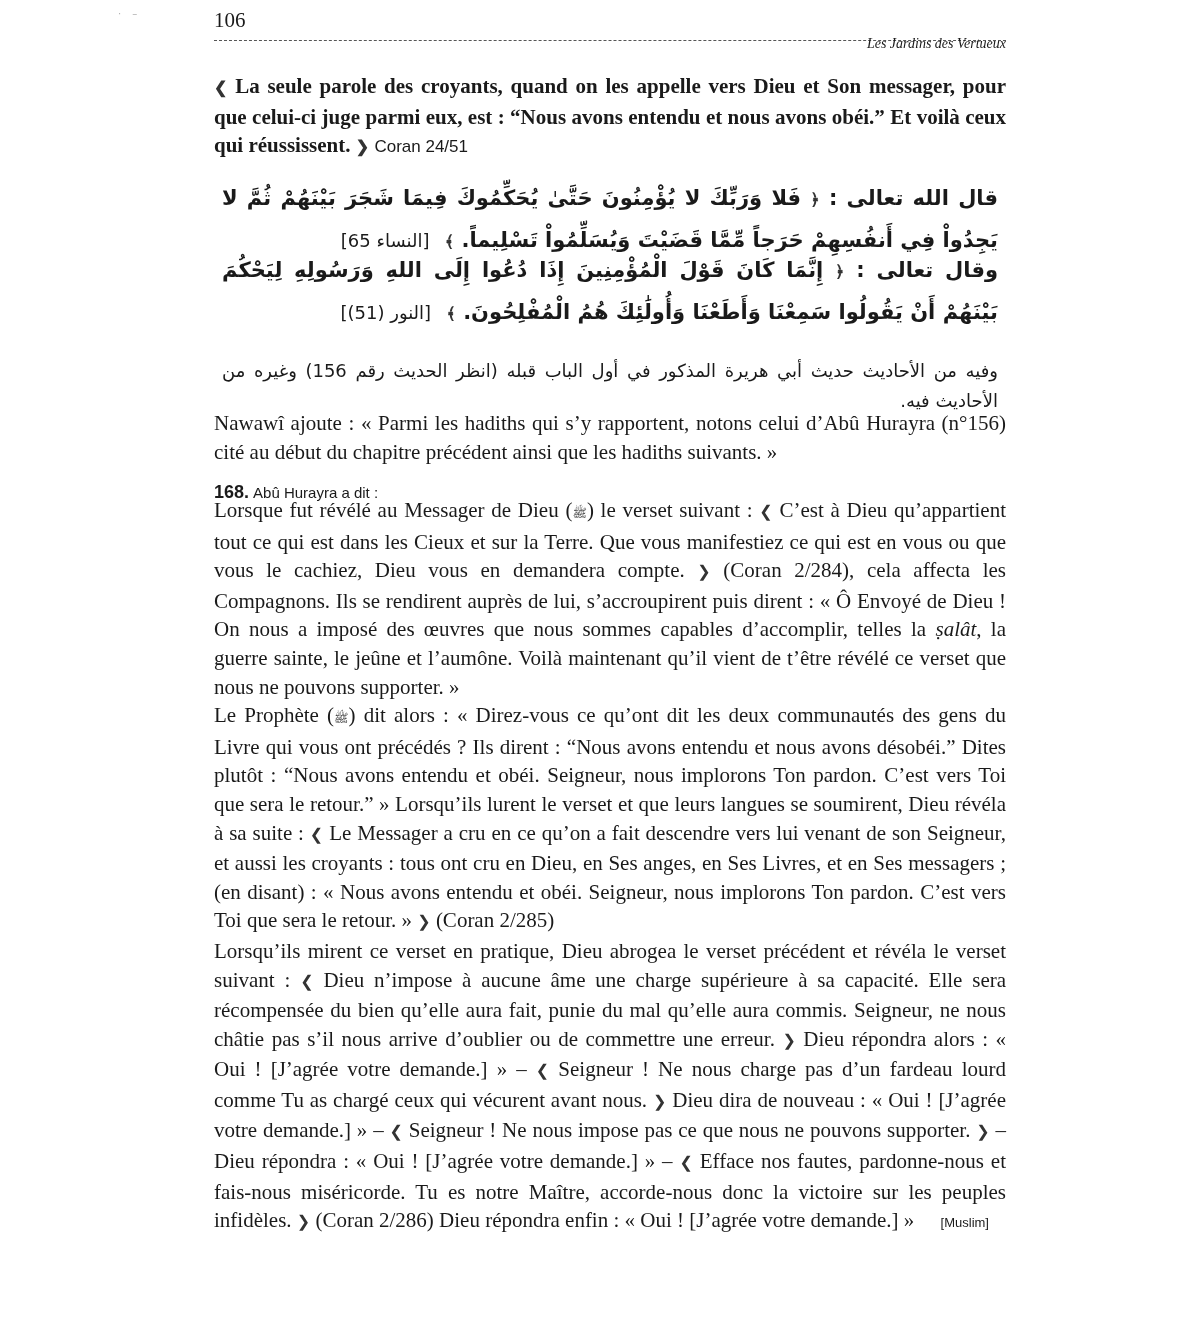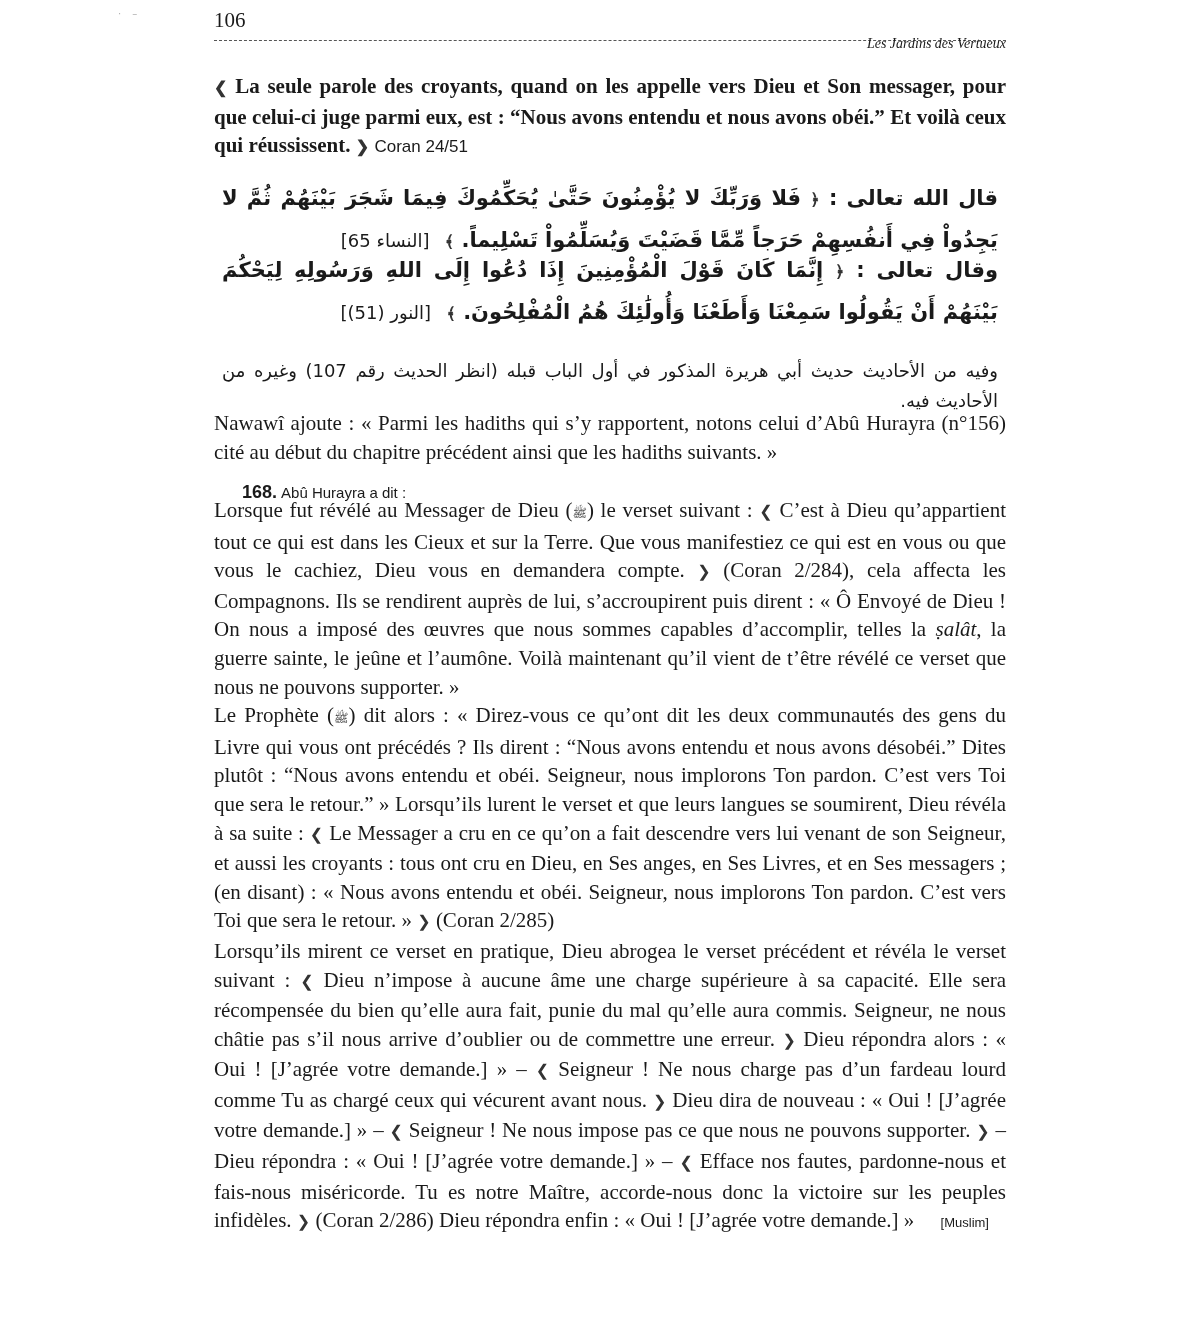--- a/index.html
+++ b/index.html
@@ -17,21 +17,21 @@
   .num-bold { font-family: "Liberation Sans", sans-serif; font-weight: bold; font-size: 18px; }
   .bracket { font-family: "DejaVu Serif", serif; font-size: 16px; color: #333; }
   .ref { font-family: Liberation Sans, sans-serif; font-weight: normal; font-size: 17px; }
   .seal { font-family: "DejaVu Sans", sans-serif; font-size: 12px; }
   .block { position: absolute; left: 0; width: 792px; }
   #quote-block { top: 72px; }
   #ar-verse-1 { top: 170px; }
   #ar-verse-2 { top: 242px; }
   #ar-note { top: 348px; }
   #nawawi-note { top: 409px; }
-  #hadith-heading { top: 482px; margin-left: 28px; }
+  #hadith-heading { top: 482px; }
   #hadith-body { top: 496px; }
   .stamp { font-family: "Liberation Sans", sans-serif; font-size: 13px; padding-left: 21px; }
 </style>
 </head>
 <body>
 
 <div class="corner-mark">· –</div>
 
 <div class="page">
 
@@ -63,21 +63,21 @@
     <p class="ar">
       <span>وقال تعالى :</span>
       <span class="bracket">﴿</span>
       <span>إِنَّمَا كَانَ قَوْلَ الْمُؤْمِنِينَ إِذَا دُعُوا إِلَى اللهِ وَرَسُولِهِ لِيَحْكُمَ بَيْنَهُمْ أَنْ يَقُولُوا سَمِعْنَا وَأَطَعْنَا وَأُولَٰئِكَ هُمُ الْمُفْلِحُونَ.</span>
       <span class="bracket">﴾</span>
       <span class="ar plain">[النور (51)]</span>
     </p>
   </div>
 
   <div class="block" id="ar-note">
-    <p class="ar plain">وفيه من الأحاديث حديث أبي هريرة المذكور في أول الباب قبله (انظر الحديث رقم 107) وغيره من الأحاديث فيه.</p>
+    <p class="ar plain">وفيه من الأحاديث حديث أبي هريرة المذكور في أول الباب قبله (انظر الحديث رقم 156) وغيره من الأحاديث فيه.</p>
   </div>
 
   <div class="block" id="nawawi-note">
     <p class="fr">Nawawî ajoute : « Parmi les hadiths qui s’y rapportent, notons celui d’Abû Hurayra (n°156) cité au début du chapitre précédent ainsi que les hadiths suivants. »</p>
   </div>
 
   <div class="block" id="hadith-heading">
     <span class="num-bold">168.</span>
     <span class="small-sans">Abû Hurayra a dit :</span>
   </div>

